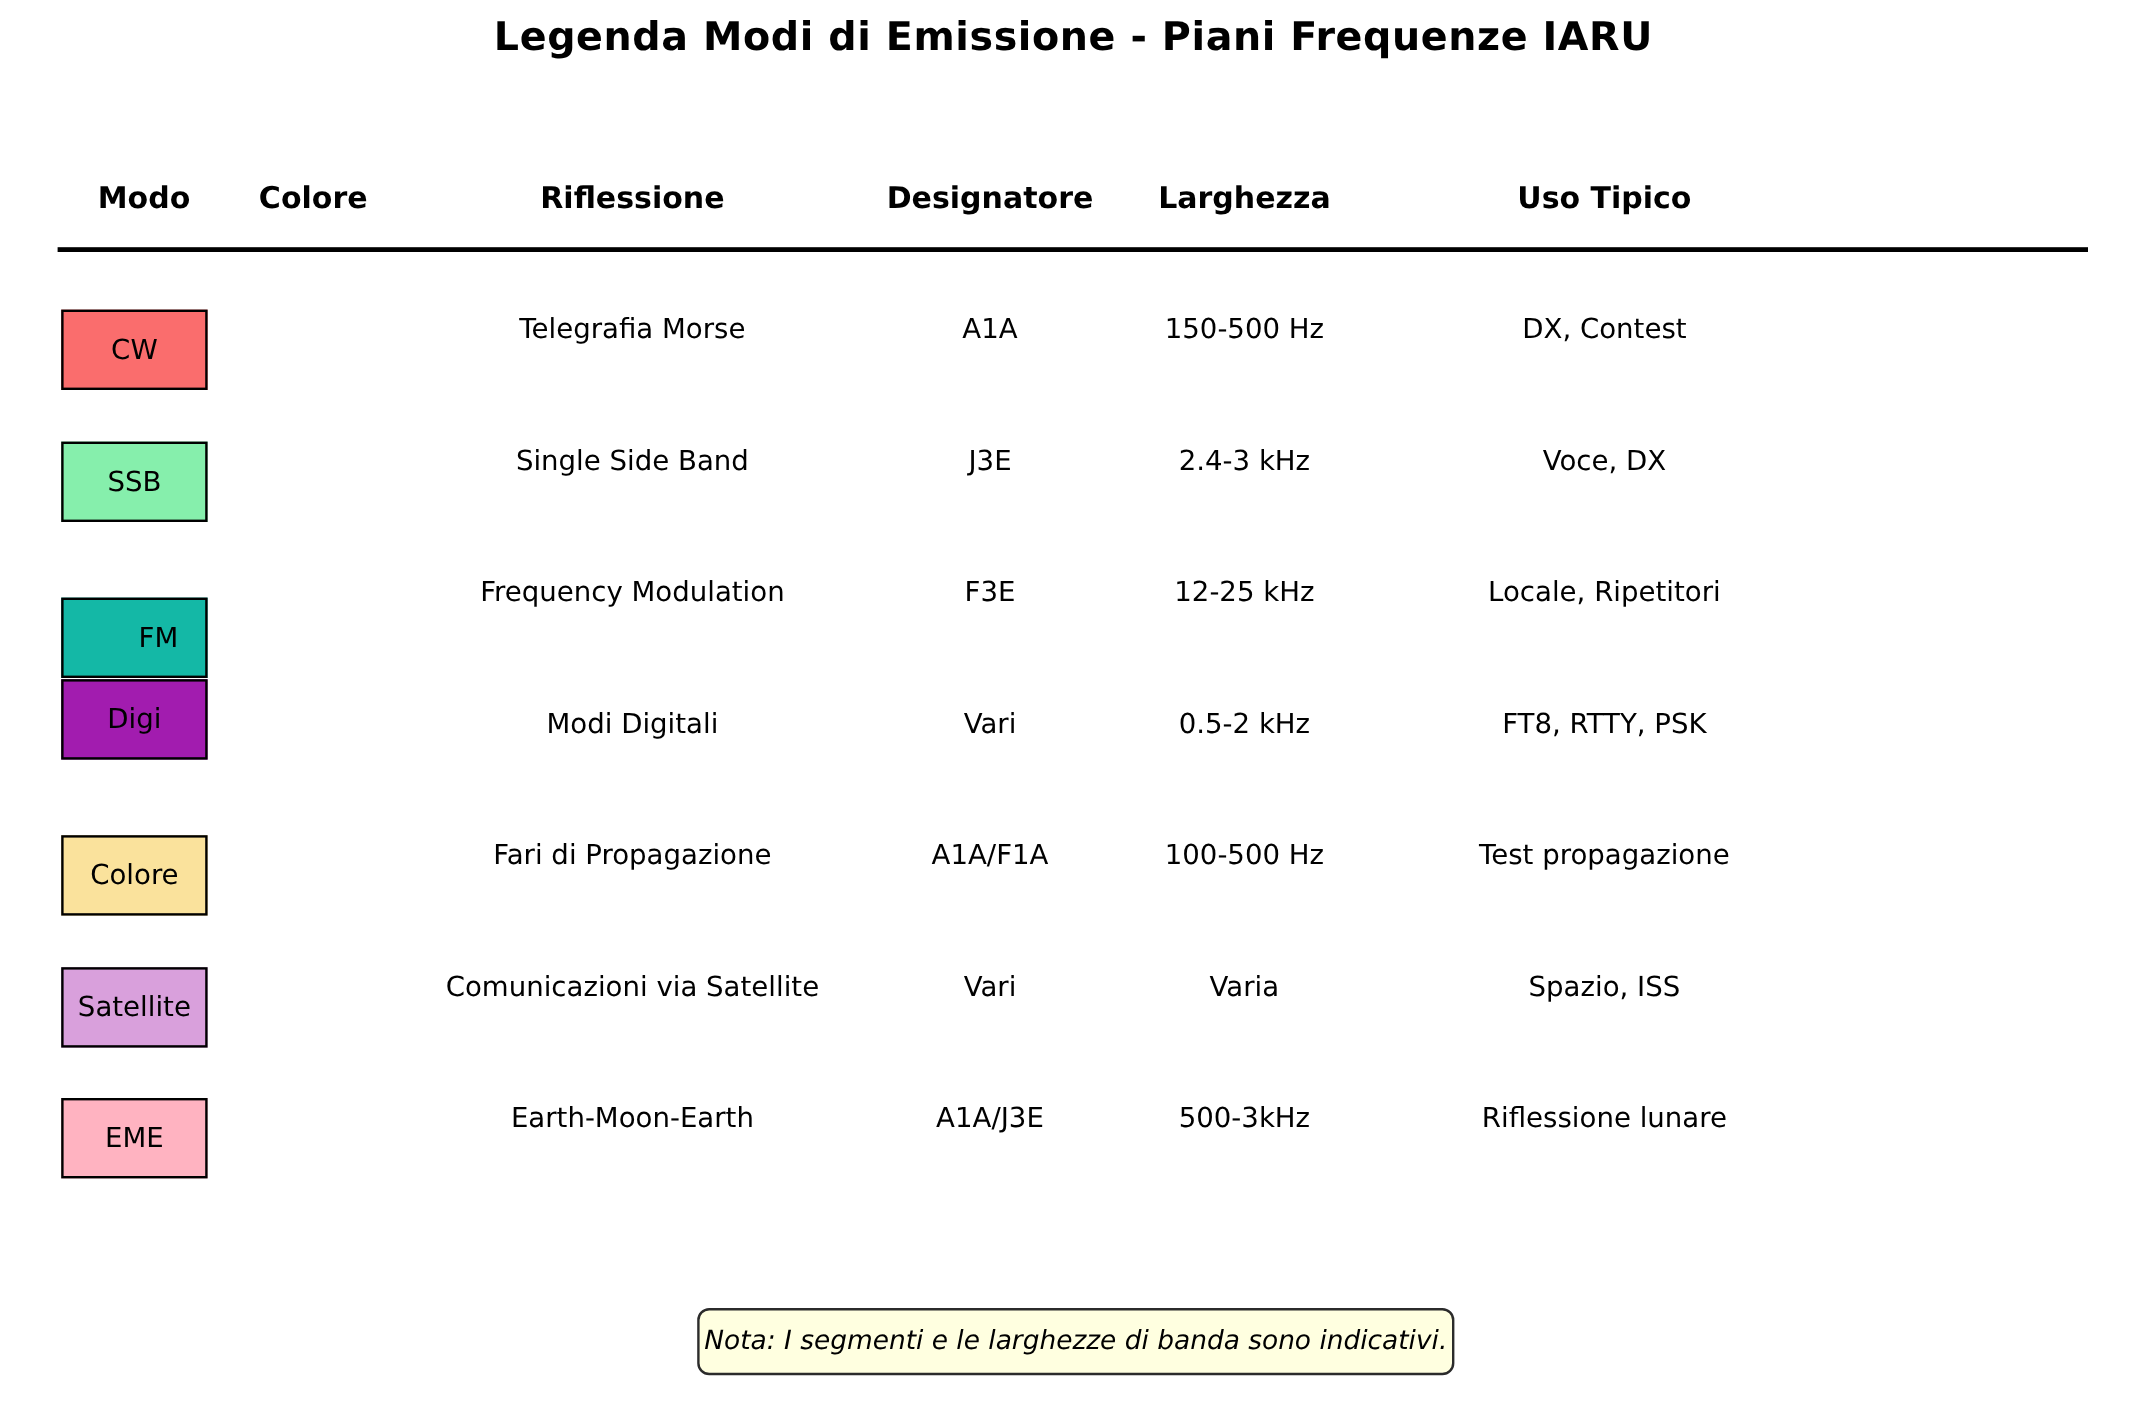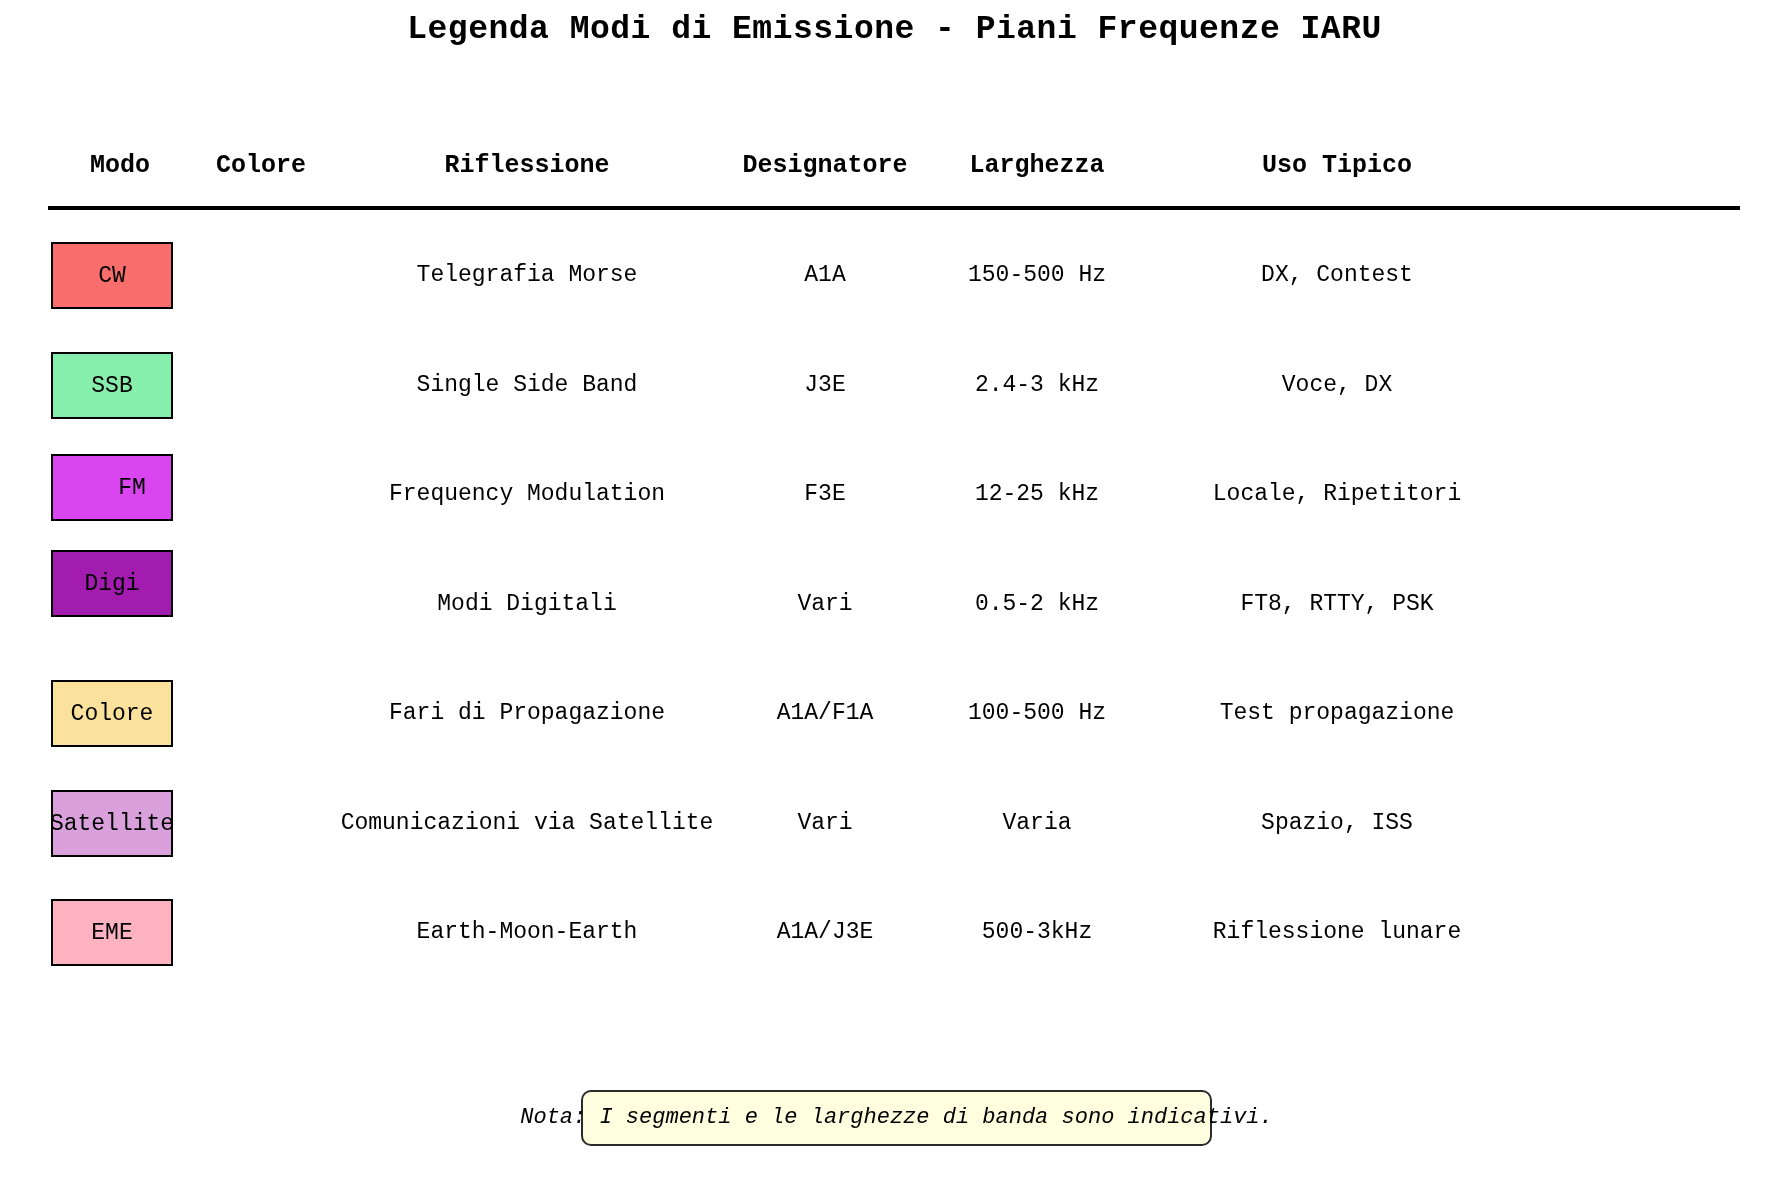--- a/index.html
+++ b/index.html
@@ -3,21 +3,20 @@
 <meta charset="utf-8">
 <style>
   html, body { margin: 0; padding: 0; background: #ffffff; }
   body { font-family: "DejaVu Sans", "Liberation Sans", sans-serif; color: #000000; }
   .figure {
     position: relative;
     width: 1789px;
     height: 1189px;
     background: #ffffff;
     overflow: hidden;
-    font-family: Liberation Mono, monospace;
   }
   .title {
     position: absolute;
     left: 0; right: 0;
     top: 11px;
     text-align: center;
     font-size: 33px;
     font-weight: bold;
     letter-spacing: 0.5px;
   }
@@ -42,20 +41,21 @@
     left: 51px;
     width: 122px;
     height: 67px;
     border: 2px solid #000000;
     box-sizing: border-box;
     display: flex;
     align-items: center;
     justify-content: center;
     font-size: 23px;
     white-space: nowrap;
+    margin-top: 16px;
   }
   .cell {
     position: absolute;
     transform: translate(-50%, -50%);
     font-size: 23px;
     white-space: nowrap;
     text-align: center;
   }
   .note-box {
     position: absolute;
@@ -109,21 +109,21 @@
     <div class="mode-swatch" style="top: 352px; background-color: #86efac;">
       <span>SSB</span>
     </div>
     <div class="cell" style="left:527px;top:385px">Single Side Band</div>
     <div class="cell" style="left:825px;top:385px">J3E</div>
     <div class="cell" style="left:1037px;top:385px">2.4-3 kHz</div>
     <div class="cell" style="left:1337px;top:385px">Voce, DX</div>
   </div>
 
   <div>
-    <div class="mode-swatch" style="top: 454px; background-color: #d946ef; padding-left: 40px;">
+    <div class="mode-swatch" style="top: 482px; background-color: #14b8a6; padding-left: 40px;">
       <span>FM</span>
     </div>
     <div class="cell" style="left:527px;top:494px">Frequency Modulation</div>
     <div class="cell" style="left:825px;top:494px">F3E</div>
     <div class="cell" style="left:1037px;top:494px">12-25 kHz</div>
     <div class="cell" style="left:1337px;top:494px">Locale, Ripetitori</div>
   </div>
 
   <div>
     <div class="mode-swatch" style="top: 550px; background-color: #a21caf;">

